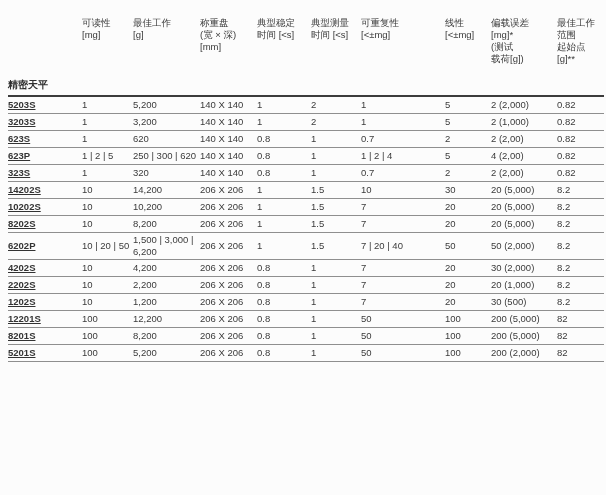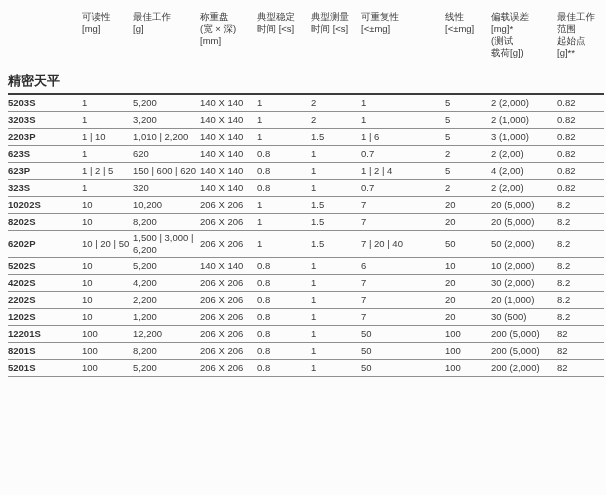--- a/index.html
+++ b/index.html
@@ -3,53 +3,53 @@
 <meta charset="utf-8">
 <style>
   html, body { margin: 0; padding: 0; }
   body {
     width: 606px; height: 495px;
     background: #fcfcfc;
     font-family: "Liberation Sans", "DejaVu Sans", sans-serif;
     color: #3a3a3a;
     overflow: hidden;
   }
-  .sheet { padding: 8px 0 0 8px; }
+  .sheet { padding: 14px 0 0 8px; }
   table.spec {
     border-collapse: collapse;
     table-layout: fixed;
     width: 596px;
   }
   thead th {
     font-weight: normal;
     font-size: 9.5px;
     line-height: 12px;
     text-align: left;
     vertical-align: top;
     white-space: pre;
     padding: 3px 0 12px 0;
     color: #3a3a3a;
   }
   tr.section-row td {
     font-weight: bold;
-    font-size: 13px;
+    font-size: 10px;
     padding: 1px 0 3px 0;
     border-bottom: 2px solid #3c3c3c;
     color: #2e2e2e;
   }
   tr.data-row td {
     font-size: 9.5px;
     line-height: 12px;
     padding: 1px 2px 1px 0;
     border-bottom: 1px solid #8f8f8f;
     vertical-align: middle;
     height: 14px;
     white-space: pre;
   }
-  tr.data-row td.model { font-weight: bold; color: #333; }
+  tr.data-row td.model { font-weight: bold; color: #333; text-decoration: underline; }
 </style>
 </head>
 <body>
 
 <div class="sheet">
   <table class="spec">
     <colgroup>
       <col style="width:74px">
         <col style="width:51px">
         <col style="width:67px">
@@ -111,66 +111,66 @@
     <td>3,200</td>
     <td>140 X 140</td>
     <td>1</td>
     <td>2</td>
     <td>1</td>
     <td>5</td>
     <td>2 (1,000)</td>
     <td>0.82</td>
   </tr>
         <tr class="data-row">
-    <td class="model">2203P</td>
-    <td>1 | 10</td>
-    <td>1,010 | 2,200</td>
-    <td>140 X 140</td>
-    <td>1</td>
-    <td>1.5</td>
-    <td>1 | 6</td>
-    <td>5</td>
-    <td>3 (1,000)</td>
-    <td>0.82</td>
-  </tr>
-        <tr class="data-row">
     <td class="model">623S</td>
     <td>1</td>
     <td>620</td>
     <td>140 X 140</td>
     <td>0.8</td>
     <td>1</td>
     <td>0.7</td>
     <td>2</td>
     <td>2 (2,00)</td>
     <td>0.82</td>
   </tr>
         <tr class="data-row">
     <td class="model">623P</td>
     <td>1 | 2 | 5</td>
-    <td>150 | 600 | 620</td>
+    <td>250 | 300 | 620</td>
     <td>140 X 140</td>
     <td>0.8</td>
     <td>1</td>
     <td>1 | 2 | 4</td>
     <td>5</td>
     <td>4 (2,00)</td>
     <td>0.82</td>
   </tr>
         <tr class="data-row">
     <td class="model">323S</td>
     <td>1</td>
     <td>320</td>
     <td>140 X 140</td>
     <td>0.8</td>
     <td>1</td>
     <td>0.7</td>
     <td>2</td>
     <td>2 (2,00)</td>
     <td>0.82</td>
+  </tr>
+        <tr class="data-row">
+    <td class="model">14202S</td>
+    <td>10</td>
+    <td>14,200</td>
+    <td>206 X 206</td>
+    <td>1</td>
+    <td>1.5</td>
+    <td>10</td>
+    <td>30</td>
+    <td>20 (5,000)</td>
+    <td>8.2</td>
   </tr>
         <tr class="data-row">
     <td class="model">10202S</td>
     <td>10</td>
     <td>10,200</td>
     <td>206 X 206</td>
     <td>1</td>
     <td>1.5</td>
     <td>7</td>
     <td>20</td>
@@ -193,32 +193,20 @@
     <td class="model">6202P</td>
     <td>10 | 20 | 50</td>
     <td>1,500 | 3,000 |
 6,200</td>
     <td>206 X 206</td>
     <td>1</td>
     <td>1.5</td>
     <td>7 | 20 | 40</td>
     <td>50</td>
     <td>50 (2,000)</td>
-    <td>8.2</td>
-  </tr>
-        <tr class="data-row">
-    <td class="model">5202S</td>
-    <td>10</td>
-    <td>5,200</td>
-    <td>140 X 140</td>
-    <td>0.8</td>
-    <td>1</td>
-    <td>6</td>
-    <td>10</td>
-    <td>10 (2,000)</td>
     <td>8.2</td>
   </tr>
         <tr class="data-row">
     <td class="model">4202S</td>
     <td>10</td>
     <td>4,200</td>
     <td>206 X 206</td>
     <td>0.8</td>
     <td>1</td>
     <td>7</td>

